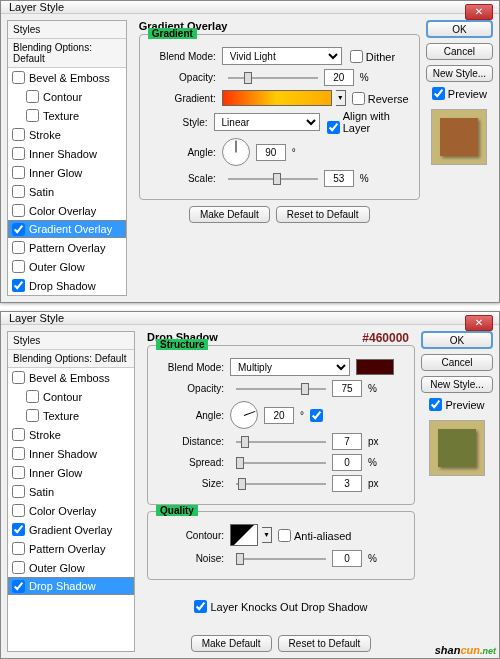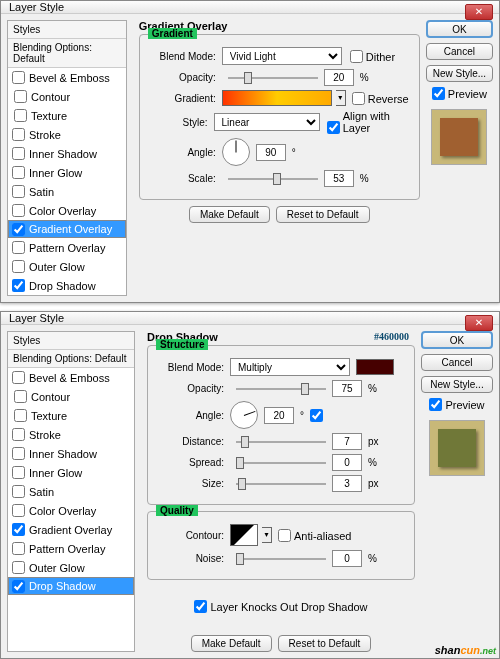--- a/index.html
+++ b/index.html
@@ -5,21 +5,21 @@
 *{box-sizing:border-box;margin:0;padding:0;font-family:Tahoma,Arial,sans-serif;font-size:11px;color:#000}
 body{background:#fff;width:500px}
 .dlg{border:1px solid #888;background:#f0f0f0;margin-bottom:8px;box-shadow:0 1px 3px rgba(0,0,0,.3)}
 .titlebar{background:linear-gradient(#fdfdfd,#e8e8e8);padding:0 8px;border-bottom:1px solid #ccc;position:relative}
 .titlebar .t{font-size:11px}
 .xbtn{position:absolute;right:6px;top:3px;width:28px;height:16px;background:linear-gradient(#e07070,#c03030);border:1px solid #a02020;border-radius:2px;color:#fff;text-align:center;line-height:13px;font-size:10px}
 .body{display:flex;padding:6px}
 .sidebar{width:128px;border:1px solid #aaa;background:#fff;margin-right:8px}
 .sh{background:#f5f5f5;padding:3px 5px;border-bottom:1px solid #ccc;font-size:10px}
 .si{padding:3px 5px 3px 4px;display:flex;align-items:center;cursor:default}
-.si.sub{padding-left:6px}
+.si.sub{padding-left:18px}
 .si.sel{background:#3399ff;color:#fff}
 .si input{margin-right:4px}
 .main{flex:1;padding:0 4px}
 .gtitle{font-weight:bold;font-size:11px;margin-bottom:2px}
 .fs{border:1px solid #aaa;border-radius:4px;padding:8px 10px;margin-bottom:6px;position:relative}
 .fs .leg{position:absolute;top:-7px;left:8px;background:#22c55e;padding:0 4px;font-weight:bold;font-size:10px}
 .row{display:flex;align-items:center;margin:4px 0}
 .lbl{width:66px;text-align:right;margin-right:6px;font-size:10px}
 .sel{border:1px solid #888;background:#fff;height:18px;padding:1px 3px;font-size:10px}
 .sel.w120{width:120px}
@@ -37,21 +37,21 @@
 .btn{border:1px solid #888;background:linear-gradient(#fdfdfd,#e5e5e5);padding:2px 10px;border-radius:4px;font-size:10px;cursor:default}
 .btnrow{display:flex;gap:6px;justify-content:center;margin-top:6px}
 .rpane{width:74px;display:flex;flex-direction:column;gap:5px;align-items:stretch;padding-left:2px}
 .rpane .btn{text-align:center;padding:2px 4px}
 .rpane .btn.sel{border:2px solid #5b9bd5}
 .prev{width:56px;height:56px;border:1px solid #aaa;background:#c8b878;margin:4px auto;position:relative}
 .prev .inner{position:absolute;left:8px;top:8px;right:8px;bottom:8px;background:#a06030;box-shadow:2px 2px 3px rgba(0,0,0,.4)}
 .prev2 .inner{background:#707838}
 .colorbox{width:38px;height:16px;border:1px solid #666;margin-left:6px}
 .contbox{width:28px;height:22px;border:1px solid #666;background:linear-gradient(135deg,#000 49%,#fff 51%);margin-right:4px}
-.anno{position:absolute;color:#0c4a6e;font-weight:bold;font-size:10px;font-family:Liberation Serif, serif}
+.anno{position:absolute;color:#7f1d1d;font-weight:bold;font-size:12px;font-family:Liberation Sans, sans-serif}
 .wm{position:fixed;right:4px;bottom:2px;font-size:14px;color:#29a329;font-weight:bold;font-style:italic}
 .wm .o{color:#f80}
 </style>
 </head>
 <body>
 
 <div class="dlg">
   <div class="titlebar">
     <span class="t">Layer Style</span>
     <div class="xbtn">✕</div>

